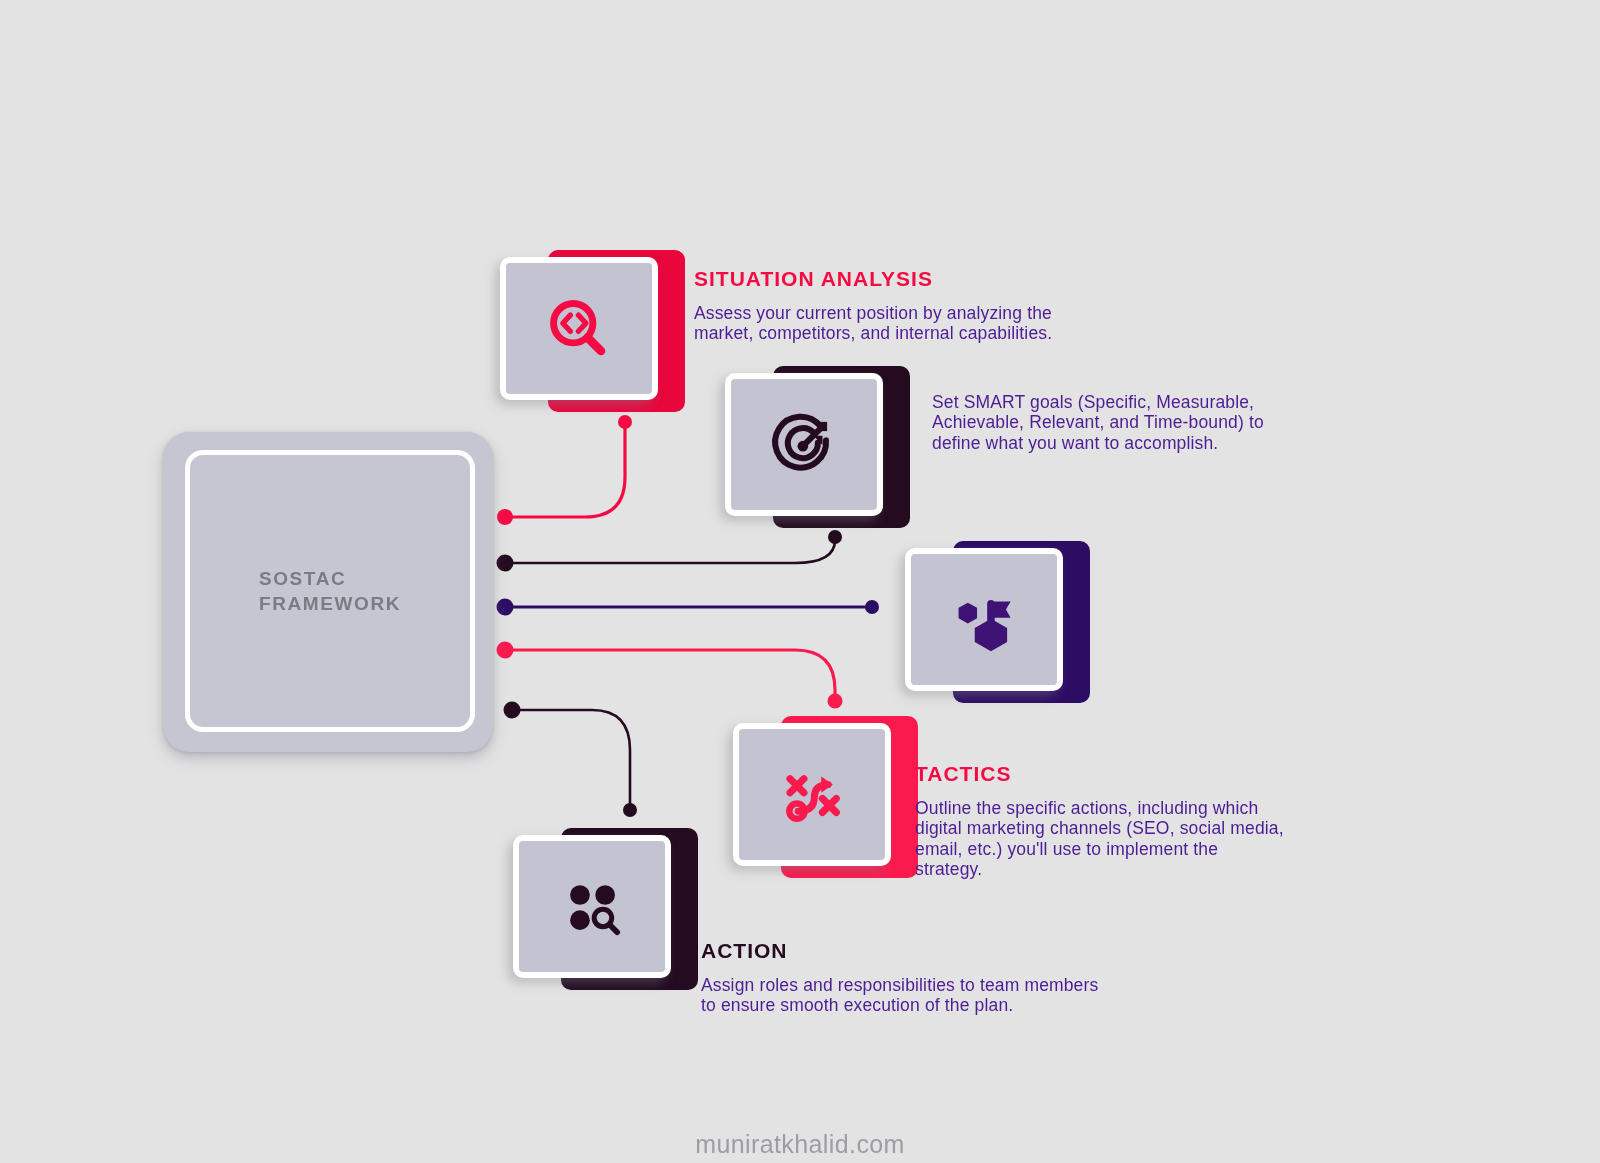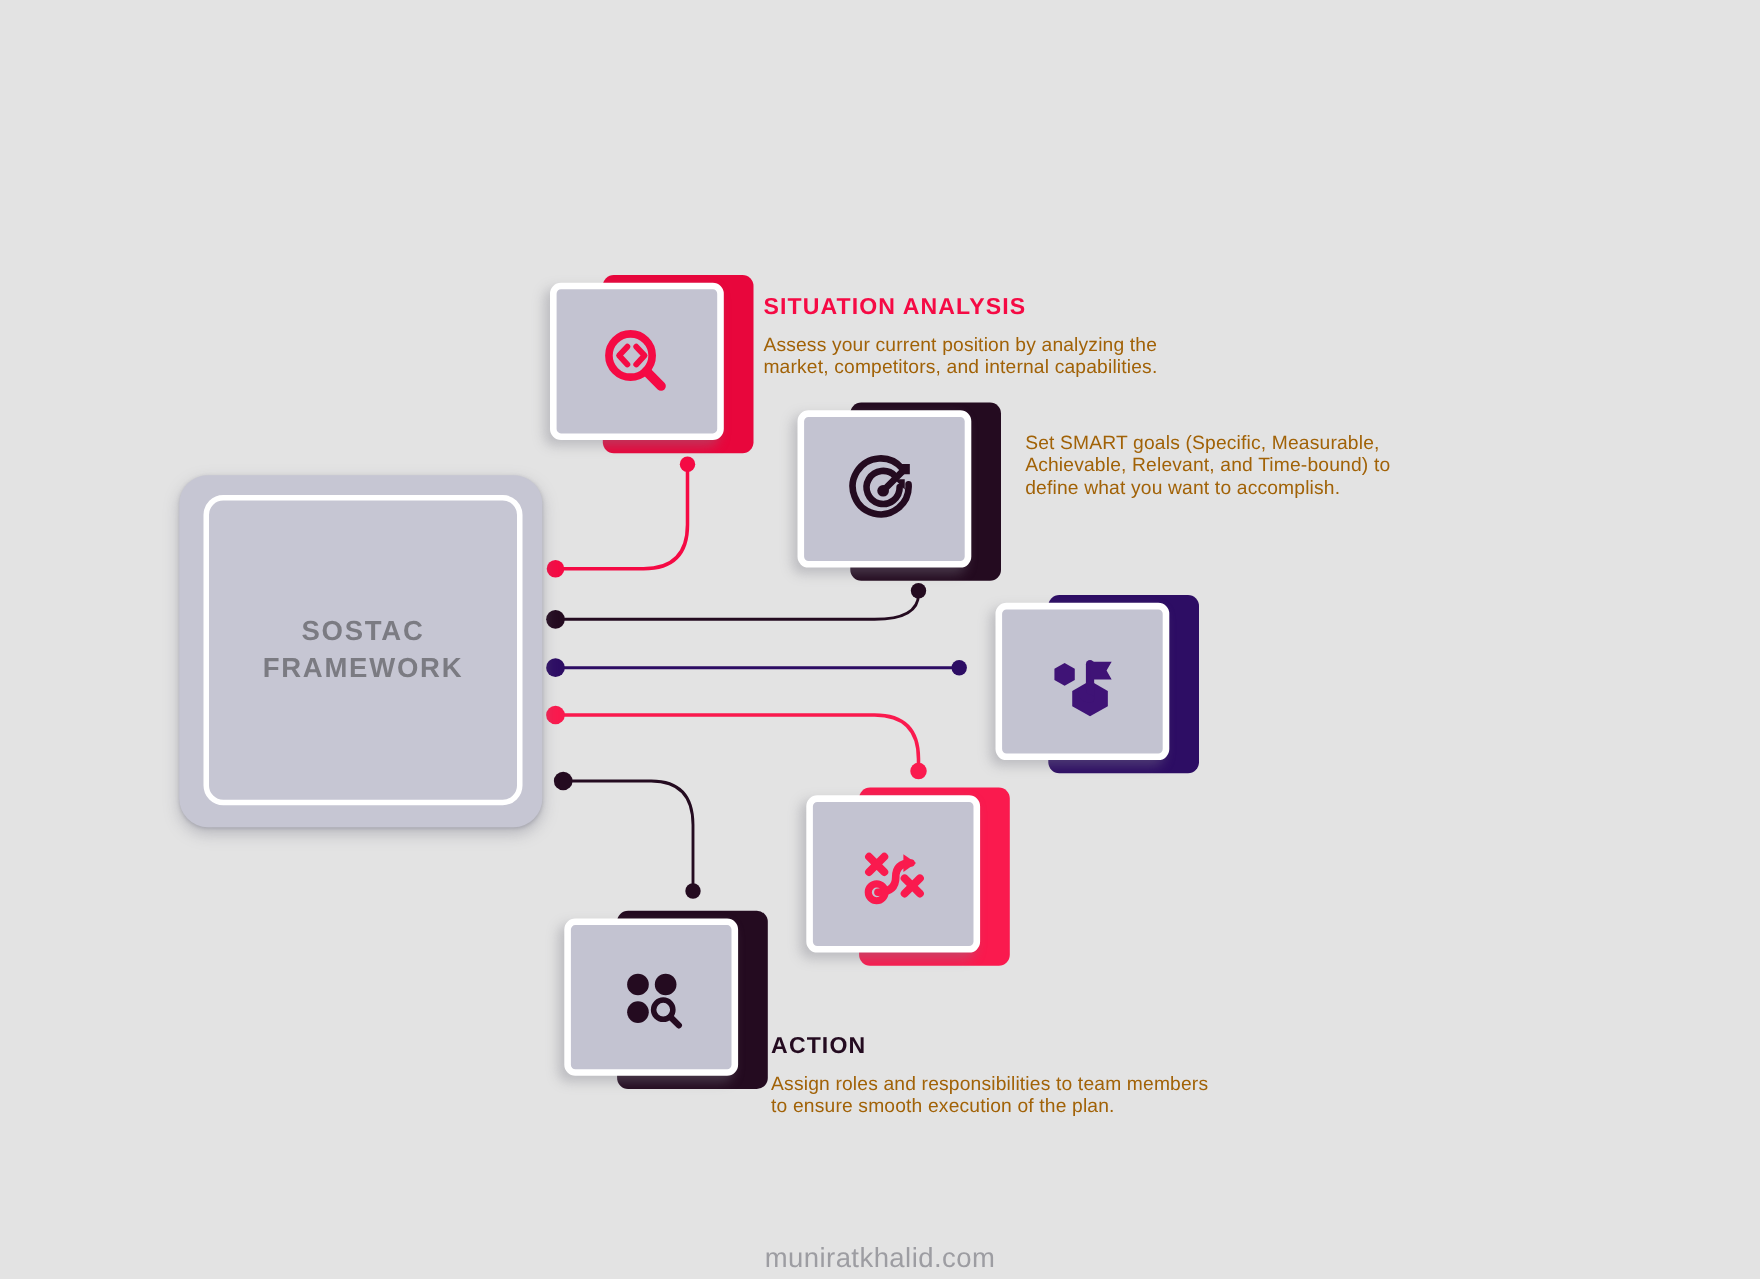--- a/index.html
+++ b/index.html
@@ -48,23 +48,22 @@
     right: 18px;
     bottom: 20px;
     border: 5px solid #ffffff;
     border-radius: 18px;
     background: #c6c6d3;
     display: flex;
     align-items: center;
     justify-content: center;
   }
   #hub-label {
-    text-align: center;
     color: #7b7b82;
-    font-size: 25px;
+    font-size: 19px;
     font-weight: bold;
     letter-spacing: 1.6px;
     line-height: 1.32;
     white-space: pre-line;
   }
 
   
   .card {
     position: absolute;
   }
@@ -91,21 +90,21 @@
     margin-top: 24px;
   }
   .block-title {
     font-size: 21px;
     font-weight: bold;
     letter-spacing: 1.0px;
     margin: 0 0 12px 0;
   }
   .block-body {
     font-size: 17.5px;
-    color: #a16207;
+    color: #4c1d95;
     line-height: 1.16;
     margin: 0;
     letter-spacing: 0.15px;
     white-space: pre-line;
   }
 
   
   #footer {
     position: absolute;
     left: 0;
@@ -229,20 +228,27 @@
           <path d="M13 18 L25 30 M25 18 L13 30" stroke="#fa1a4e" stroke-width="6.2" stroke-linecap="round"></path>
           <path d="M41 35 L53 47 M53 35 L41 47" stroke="#fa1a4e" stroke-width="6.2" stroke-linecap="round"></path>
           <path d="M20 46 Q34 46 34 34 Q34 23 46 23" fill="none" stroke="#fa1a4e" stroke-width="6" stroke-linecap="round"></path>
           <circle cx="19" cy="46" r="6.6" fill="none" stroke="#fa1a4e" stroke-width="5.6"></circle>
           <path d="M40 16 L50 23 L40 30 Z" fill="#fa1a4e"></path>
         </svg>
       </span>
     </div>
   </div>
 
+  <div class="block" style="left:915px; top:738px; width:470px;">
+    <p class="block-title" style="color:#f50a44;">TACTICS</p>
+    <p class="block-body">Outline the specific actions, including which
+digital marketing channels (SEO, social media,
+email, etc.) you'll use to implement the
+strategy.</p>
+  </div>
 
   <div class="card" style="left:513px; top:828px; width:185px; height:165px;">
     <div class="card-back" style="left:48px; top:0px; width:137px; height:162px; background:#240b20;"></div>
     <div class="card-front" style="left:0px; top:7px; width:158px; height:143px;">
       <span>
         <svg width="70" height="70" viewBox="0 0 64 64">
           <circle cx="21" cy="21" r="9" fill="#240b20"></circle>
           <circle cx="44" cy="21" r="9" fill="#240b20"></circle>
           <circle cx="21" cy="44" r="9" fill="#240b20"></circle>
           <circle cx="42" cy="42" r="8" fill="none" stroke="#240b20" stroke-width="4.6"></circle>

